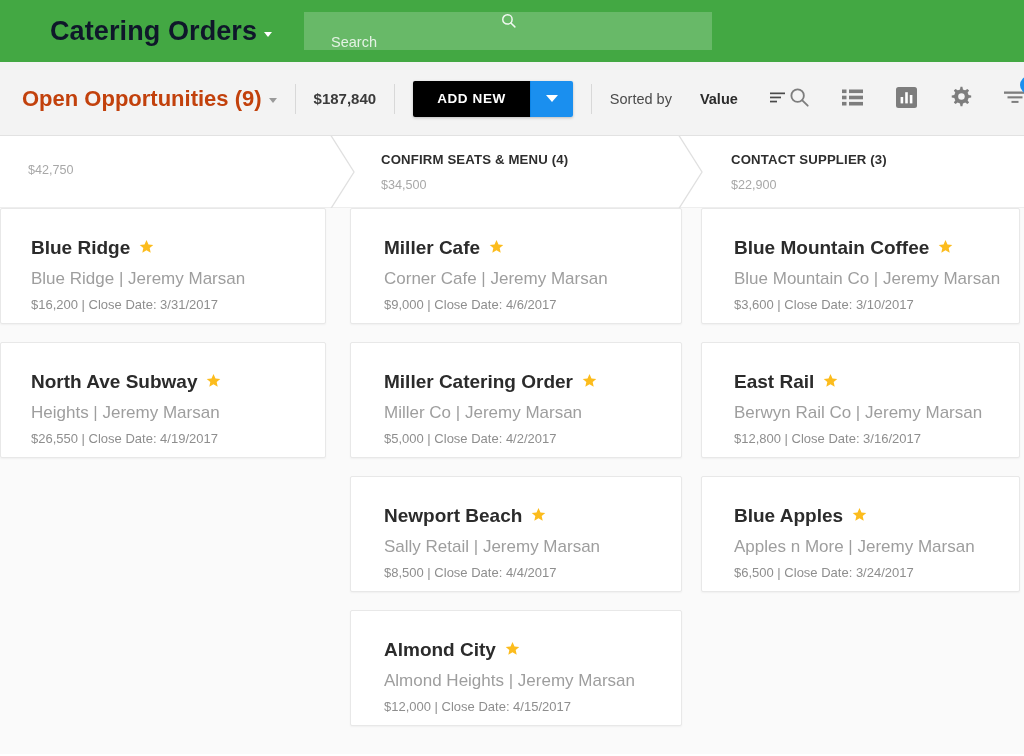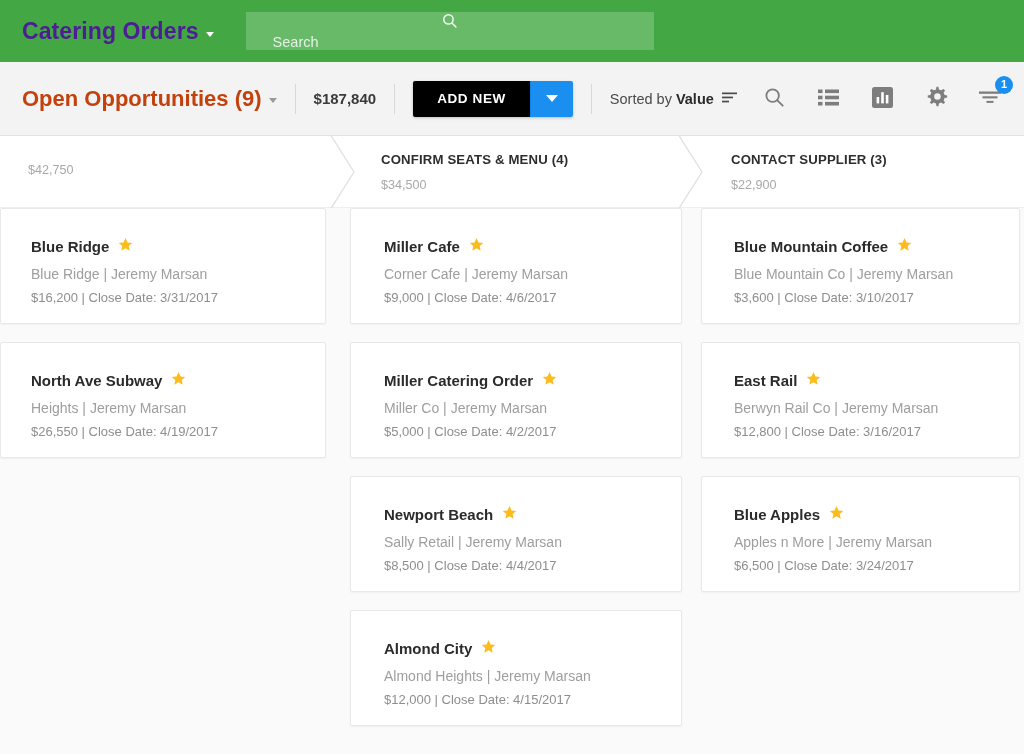--- a/index.html
+++ b/index.html
@@ -16,25 +16,26 @@
   
   .appbar {
     height: 62px;
     background: #43a843;
     display: flex;
     align-items: center;
     padding: 0 0 0 22px;
     position: relative;
   }
   .app-title {
-    color: #4c1d95;
-    font-size: 23px;
+    color: #0f172a;
+    font-size: 27px;
     font-weight: bold;
     letter-spacing: 0.1px;
     white-space: nowrap;
+    margin-left: 28px;
   }
   .app-title-caret {
     display: inline-block;
     margin-left: 7px;
     width: 0; height: 0;
     border-left: 4.5px solid transparent;
     border-right: 4.5px solid transparent;
     border-top: 5px solid #ffffff;
     vertical-align: middle;
     position: relative;
@@ -138,20 +139,21 @@
     border-left: 6.5px solid transparent;
     border-right: 6.5px solid transparent;
     border-top: 7px solid #ffffff;
   }
   .sorted-by {
     font-size: 14.5px;
     color: #4a4a4a;
     white-space: nowrap;
     display: flex;
     align-items: center;
+    gap: 24px;
   }
   .sorted-by b { font-weight: bold; color: #2b2b2b; margin-left: 4px; }
   .sort-icon { margin-left: 8px; display: block; }
   .tb-spacer { flex: 1 1 auto; }
   .tb-icons { display: flex; align-items: center; gap: 26px; }
   .tb-icon-btn {
     background: none; border: 0; cursor: pointer;
     width: 28px; height: 28px;
     display: flex; align-items: center; justify-content: center;
     position: relative;
@@ -239,28 +241,28 @@
   .column.c2 .card { padding-left: 33px; }
   .column.c3 .card { padding-left: 32px; }
 
   .card-title-row {
     display: flex;
     align-items: center;
     gap: 9px;
     margin-bottom: 10px;
   }
   .card-title {
-    font-size: 15px;
+    font-size: 19px;
     font-weight: bold;
     color: #2b2b2b;
     white-space: nowrap;
   }
   .star { display: block; flex: 0 0 auto; }
   .card-sub {
-    font-size: 14px;
+    font-size: 17px;
     color: #9e9e9e;
     margin-bottom: 8px;
     white-space: nowrap;
   }
   .card-meta {
     font-size: 13px;
     color: #8e8e8e;
     white-space: nowrap;
   }
 </style>

